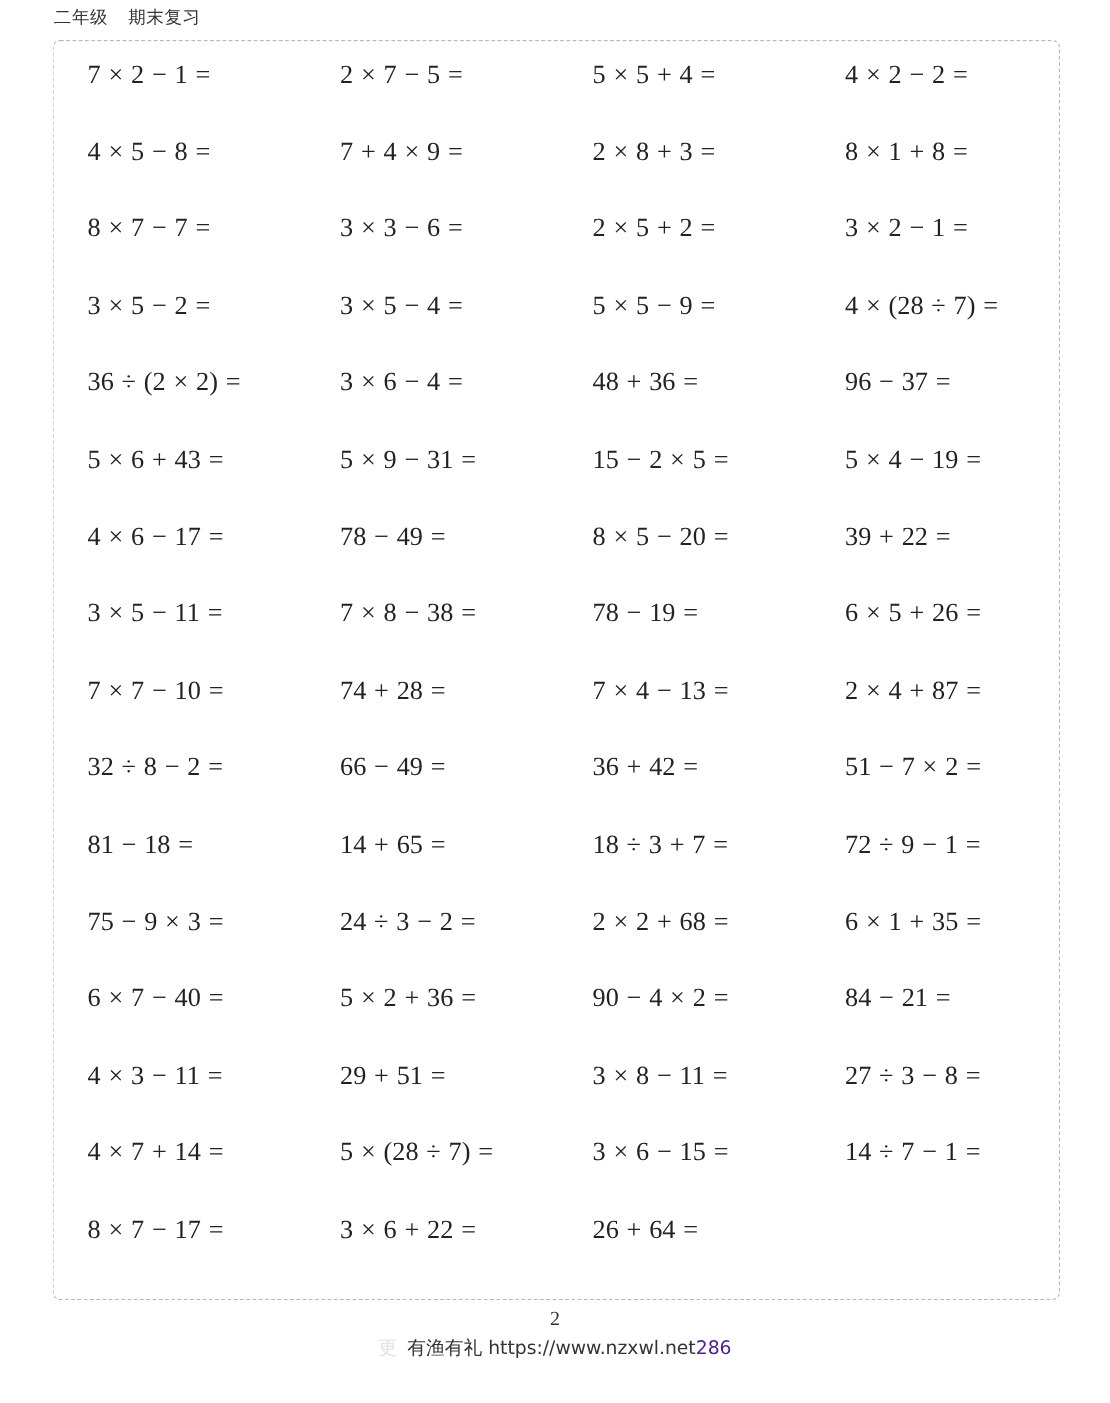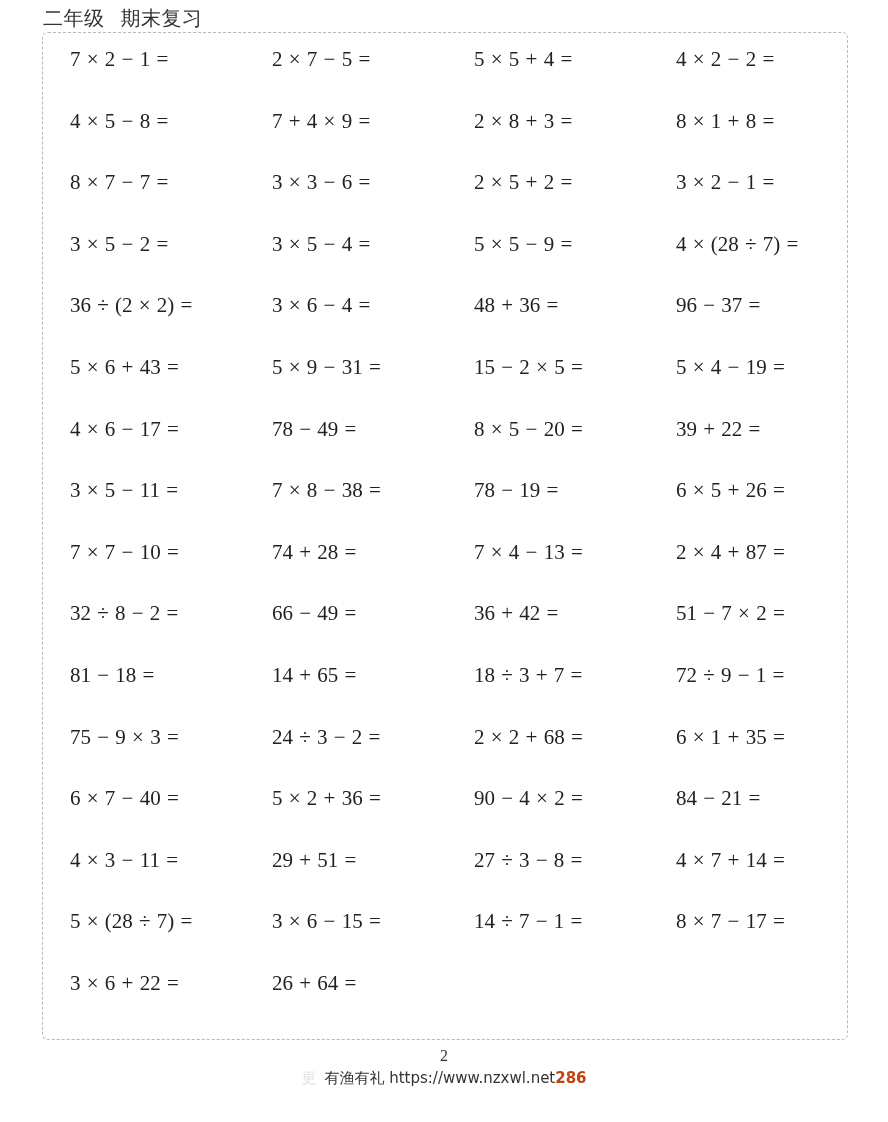--- a/index.html
+++ b/index.html
@@ -3,21 +3,21 @@
   <meta charset="utf-8">
   <style>
     html, body { margin: 0; padding: 0; background: #ffffff; }
     body {
       width: 888px; height: 1122px; position: relative; overflow: hidden;
       font-family: "DejaVu Serif", "Liberation Serif", serif; color: #222;
     }
     .header {
       position: absolute; left: 43px; top: 5px;
       font-family: Liberation Mono, monospace;
-      font-size: 20px; color: #333; letter-spacing: 0.5px;
+      font-size: 14px; color: #333; letter-spacing: 0.5px;
     }
     .header span + span { margin-left: 16px; }
     .box {
       position: absolute; left: 42px; top: 32px; width: 806px; height: 1008px;
       border: 1.5px dashed #b8b8b8; border-radius: 6px; box-sizing: border-box;
     }
     .grid {
       position: absolute; left: 70px; top: 41px;
       display: grid; grid-template-columns: 202px 202px 202px 202px;
       grid-auto-rows: 61.6px;
@@ -29,21 +29,21 @@
     }
     .page-num {
       position: absolute; left: 0; width: 888px; top: 1047px; text-align: center;
       font-family: "Liberation Serif", serif; font-size: 16px; color: #333;
     }
     .watermark {
       position: absolute; left: 0; width: 888px; top: 1069px; text-align: center;
       font-family: "DejaVu Sans", "Liberation Sans", sans-serif; font-size: 15px; color: #333;
     }
     .watermark .ghost-l { color: #e2e2e2; margin-right: 8px; }
-    .watermark .ghost-r { color: #c2410c; font-weight: bold; }
+    .watermark .ghost-r { color: #4c1d95; }
   </style>
 </head>
 <body>
 
 <div class="header">
   <span>二年级</span><span>期末复习</span>
 </div>
 
 <div class="box"></div>
 
@@ -109,20 +109,21 @@
   <div class="problem">2 × 2 + 68 =</div>
 
   <div class="problem">6 × 1 + 35 =</div>
   <div class="problem">6 × 7 − 40 =</div>
   <div class="problem">5 × 2 + 36 =</div>
   <div class="problem">90 − 4 × 2 =</div>
 
   <div class="problem">84 − 21 =</div>
   <div class="problem">4 × 3 − 11 =</div>
   <div class="problem">29 + 51 =</div>
+  <div class="problem">3 × 8 − 11 =</div>
 
   <div class="problem">27 ÷ 3 − 8 =</div>
   <div class="problem">4 × 7 + 14 =</div>
   <div class="problem">5 × (28 ÷ 7) =</div>
   <div class="problem">3 × 6 − 15 =</div>
 
   <div class="problem">14 ÷ 7 − 1 =</div>
   <div class="problem">8 × 7 − 17 =</div>
   <div class="problem">3 × 6 + 22 =</div>
   <div class="problem">26 + 64 =</div>

